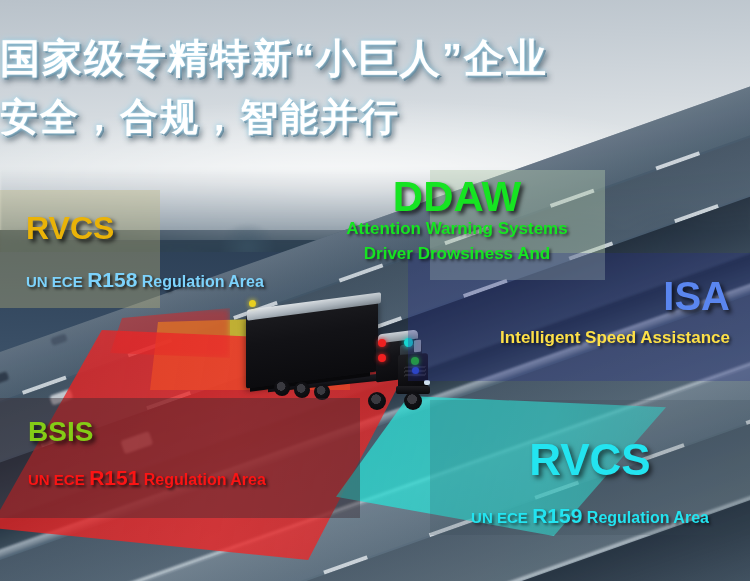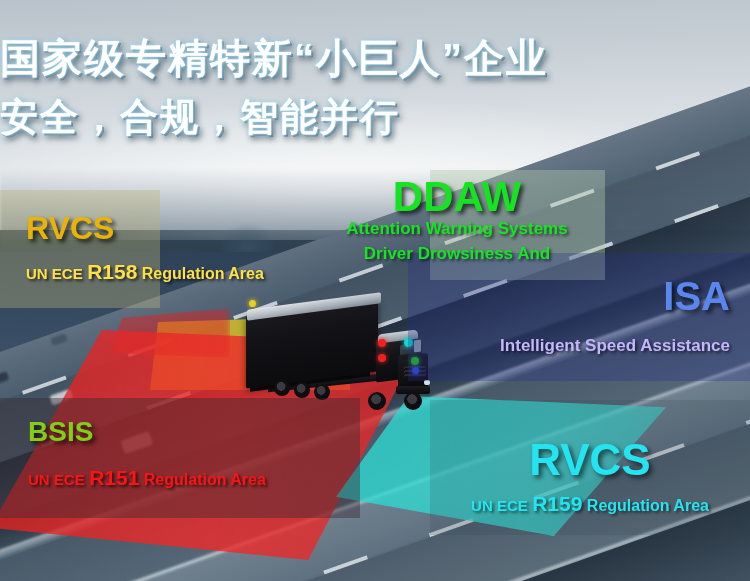--- a/index.html
+++ b/index.html
@@ -186,37 +186,37 @@
   
   .label{ position:absolute; }
   .label .big{ font-weight:700; line-height:1; display:block; }
   .label .sub{ font-weight:700; display:block; }
   .sub .pre{ font-size:15px; }
   .sub .code{ font-size:21px; }
   .sub .post{ font-size:16px; }
 
   .lbl-rvcs{ left:26px; top:212px; }
   .lbl-rvcs .big{ font-size:32px; color:#eab308; text-shadow:3px 3px 4px rgba(0,0,0,.75); }
-  .lbl-rvcs .sub{ color:#fde047; margin-top:16px; text-shadow:2px 2px 3px rgba(0,0,0,.7); }
+  .lbl-rvcs .sub{ color:#7dd3fc; margin-top:24px; text-shadow:2px 2px 3px rgba(0,0,0,.7); }
 
   .lbl-ddaw{ left:332px; top:176px; width:250px; text-align:center; }
   .lbl-ddaw .big{ font-size:42px; color:#16e422; text-shadow:3px 3px 4px rgba(0,0,0,.7); }
   .lbl-ddaw .sub{ font-size:17px; color:#16e422; margin-top:4px; line-height:21px; text-shadow:2px 2px 3px rgba(0,0,0,.6); }
 
   .lbl-isa{ left:440px; top:276px; width:290px; text-align:right; }
   .lbl-isa .big{ font-size:40px; color:#5a86ef; text-shadow:3px 3px 4px rgba(0,0,0,.65); }
-  .lbl-isa .sub{ font-size:17px; color:#c4b5fd; margin-top:20px; text-shadow:2px 2px 3px rgba(0,0,0,.6); }
+  .lbl-isa .sub{ font-size:17px; color:#fde047; margin-top:12px; text-shadow:2px 2px 3px rgba(0,0,0,.6); }
 
   .lbl-bsis{ left:28px; top:418px; }
   .lbl-bsis .big{ font-size:28px; color:#84cc16; text-shadow:3px 3px 4px rgba(0,0,0,.7); }
   .lbl-bsis .sub{ color:#fb1414; margin-top:20px; text-shadow:2px 2px 3px rgba(0,0,0,.65); }
 
   .lbl-mois{ left:440px; top:438px; width:300px; text-align:center; }
   .lbl-mois .big{ font-size:44px; color:#23e4f0; text-shadow:3px 3px 5px rgba(0,0,0,.6); }
-  .lbl-mois .sub{ color:#23e4f0; margin-top:10px; text-shadow:2px 2px 3px rgba(0,0,0,.55); }
+  .lbl-mois .sub{ color:#23e4f0; margin-top:22px; text-shadow:2px 2px 3px rgba(0,0,0,.55); }
 </style>
 </head>
 <body>
 
 <div class="stage">
 
   <div class="bg">
     <div class="sky"></div>
     <div class="sky-haze"></div>
     <div class="treeline"></div>

